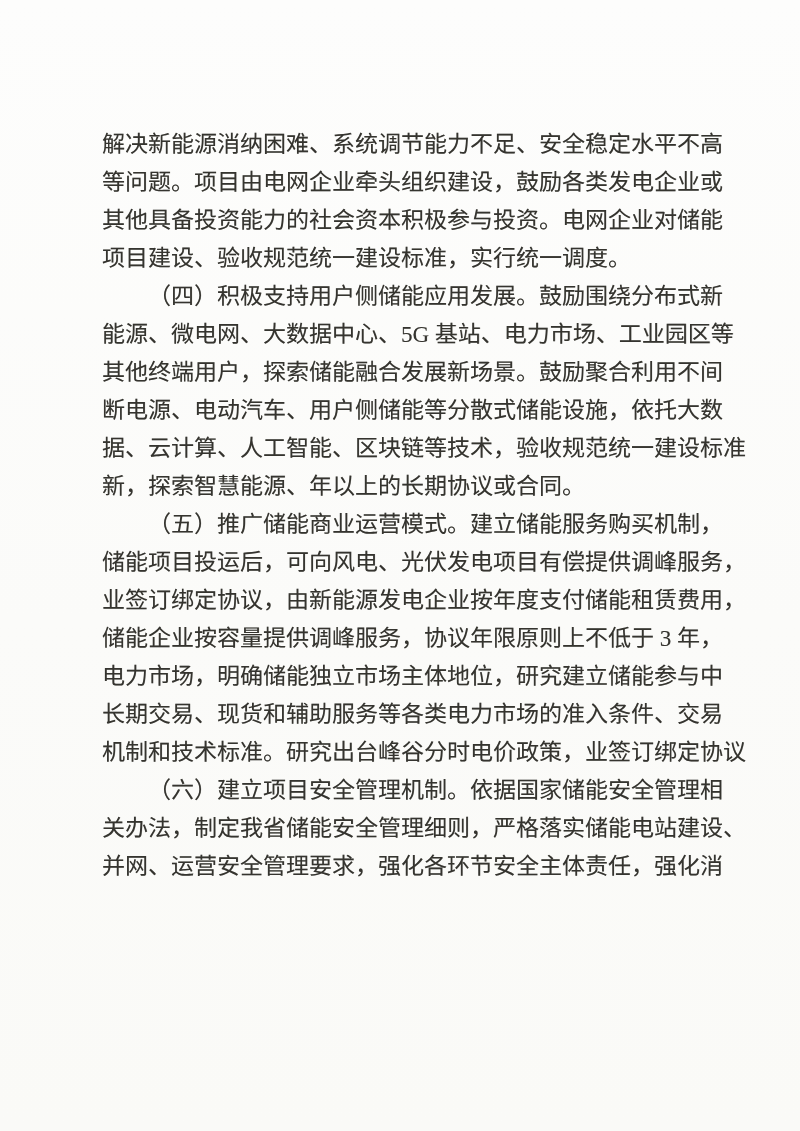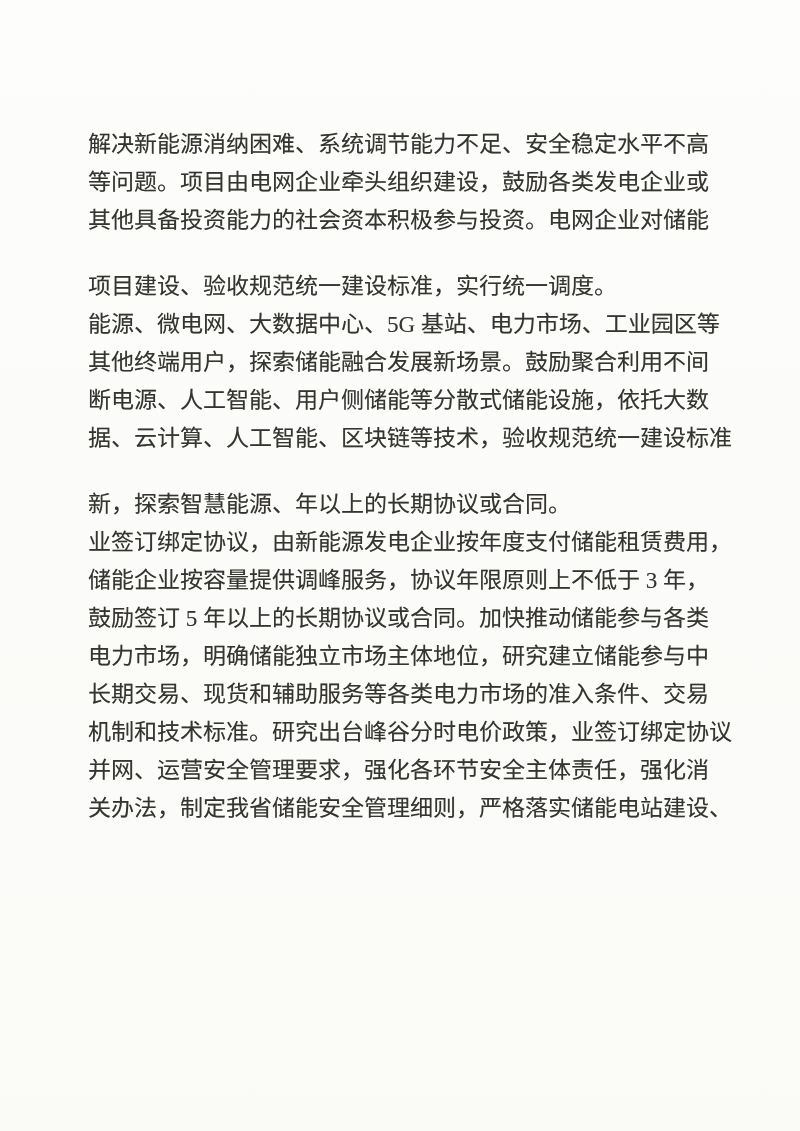--- a/index.html
+++ b/index.html
@@ -14,59 +14,61 @@
     background: #fbfbf9;
     font-family: "Liberation Serif", serif;
   }
   .page {
     position: absolute;
     inset: 0;
     background: linear-gradient(180deg, #fdfdfc 0%, #fbfbf9 55%, #fafaf7 100%);
   }
   .text-block {
     position: absolute;
-    left: 88px;
+    left: 102px;
     top: 126px;
     width: 612px;
     color: #35342f;
     font-size: 23px;
     line-height: 38px;
     text-shadow: 0.3px 0.3px 0.4px rgba(55, 55, 50, 0.35);
   }
   .line {
     height: 38px;
     text-align: justify;
     text-align-last: justify;
     text-justify: inter-character;
     white-space: nowrap;
   }
   .line.indent {
     text-indent: 2em;
   }
   .line.para-end {
     text-align-last: left;
-    margin-top: 28px;
   }
 </style>
 </head>
 <body>
 
 <div class="page">
   <div class="text-block">
       <div class="line">解决新能源消纳困难、系统调节能力不足、安全稳定水平不高</div>
       <div class="line">等问题。项目由电网企业牵头组织建设，鼓励各类发电企业或</div>
       <div class="line">其他具备投资能力的社会资本积极参与投资。电网企业对储能</div>
       <div class="line para-end">项目建设、验收规范统一建设标准，实行统一调度。</div>
+      <div class="line indent">（四）积极支持用户侧储能应用发展。鼓励围绕分布式新</div>
       <div class="line">能源、微电网、大数据中心、5G 基站、电力市场、工业园区等</div>
       <div class="line">其他终端用户，探索储能融合发展新场景。鼓励聚合利用不间</div>
-      <div class="line">断电源、人工智能、用户侧储能等分散式储能设施，依托大数</div>
+      <div class="line">断电源、电动汽车、用户侧储能等分散式储能设施，依托大数</div>
       <div class="line">据、云计算、人工智能、区块链等技术，验收规范统一建设标准</div>
       <div class="line para-end">新，探索智慧能源、年以上的长期协议或合同。</div>
+      <div class="line indent">（五）推广储能商业运营模式。建立储能服务购买机制，</div>
+      <div class="line">储能项目投运后，可向风电、光伏发电项目有偿提供调峰服务，</div>
       <div class="line">业签订绑定协议，由新能源发电企业按年度支付储能租赁费用，</div>
       <div class="line">储能企业按容量提供调峰服务，协议年限原则上不低于 3 年，</div>
-      <div class="line">鼓励签订 5 年以上的长期协议或合同。加快推动储能参与各类</div>
       <div class="line">电力市场，明确储能独立市场主体地位，研究建立储能参与中</div>
       <div class="line">长期交易、现货和辅助服务等各类电力市场的准入条件、交易</div>
       <div class="line">机制和技术标准。研究出台峰谷分时电价政策，业签订绑定协议</div>
+      <div class="line indent">（六）建立项目安全管理机制。依据国家储能安全管理相</div>
+      <div class="line">关办法，制定我省储能安全管理细则，严格落实储能电站建设、</div>
       <div class="line">并网、运营安全管理要求，强化各环节安全主体责任，强化消</div>
-      <div class="line">关办法，制定我省储能安全管理细则，严格落实储能电站建设、</div>
     </div>
 </div>
 
 </body></html>

